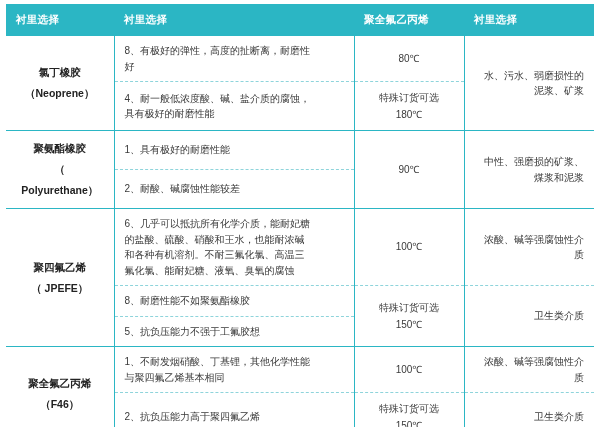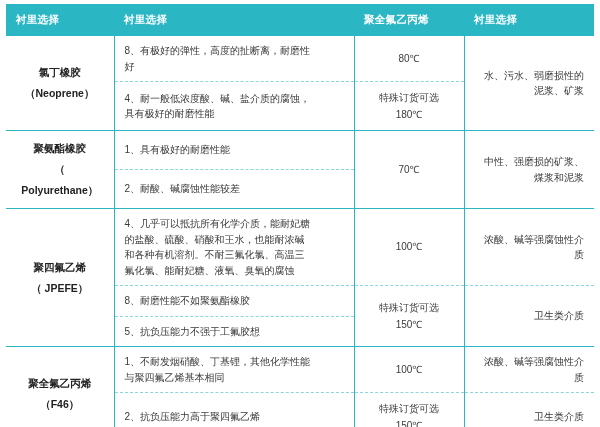--- a/index.html
+++ b/index.html
@@ -132,40 +132,40 @@
 
       <tr>
         <td class="name" rowspan="2">
           <span class="prop-line">聚氨酯橡胶</span>
           <span class="prop-line">（ Polyurethane）</span>
         </td>
         <td class="dashed-bottom">
           <span class="prop-line">1、具有极好的耐磨性能</span>
         </td>
         <td class="temp" rowspan="2">
-          <span class="prop-line">70℃</span>
+          <span class="prop-line">90℃</span>
         </td>
         <td class="scope" rowspan="2">
           <span class="prop-line">中性、强磨损的矿浆、</span>
           <span class="prop-line">煤浆和泥浆</span>
         </td>
       </tr>
       <tr>
         <td>
           <span class="prop-line">2、耐酸、碱腐蚀性能较差</span>
         </td>
       </tr>
 
       <tr>
         <td class="name" rowspan="3">
           <span class="prop-line">聚四氟乙烯</span>
           <span class="prop-line">（ JPEFE）</span>
         </td>
         <td class="dashed-bottom">
-          <span class="prop-line">4、几乎可以抵抗所有化学介质，能耐妃糖</span>
+          <span class="prop-line">6、几乎可以抵抗所有化学介质，能耐妃糖</span>
           <span class="prop-line">的盐酸、硫酸、硝酸和王水，也能耐浓碱</span>
           <span class="prop-line">和各种有机溶剂。不耐三氟化氯、高温三</span>
           <span class="prop-line">氟化氯、能耐妃糖、液氧、臭氧的腐蚀</span>
         </td>
         <td class="temp dashed-bottom">
           <span class="prop-line">100℃</span>
         </td>
         <td class="scope dashed-bottom">
           <span class="prop-line">浓酸、碱等强腐蚀性介</span>
           <span class="prop-line">质</span>

